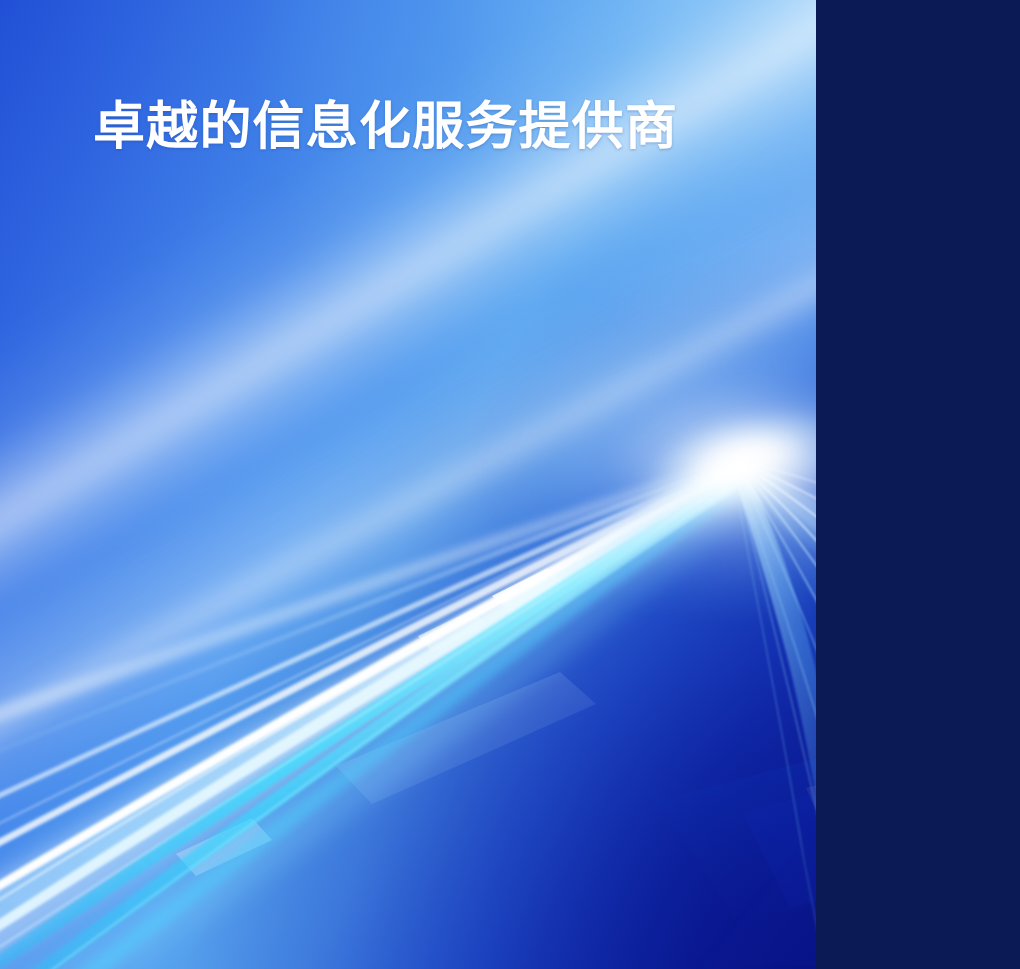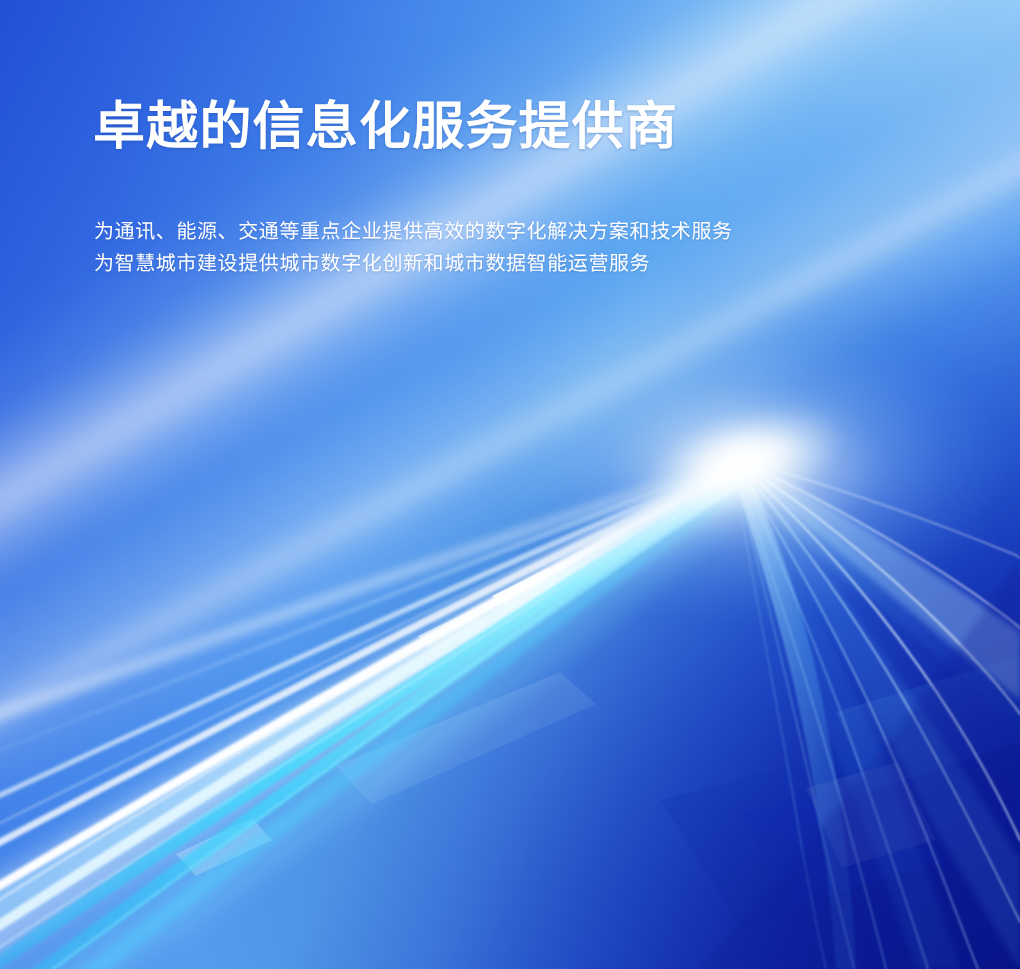--- a/index.html
+++ b/index.html
@@ -1,21 +1,21 @@
 <!DOCTYPE html>
 <html lang="zh-CN"><head>
 <meta charset="utf-8">
 <title>Hero Banner</title>
 <style>
   html,body{margin:0;padding:0;background:#0b1a55;}
   *{box-sizing:border-box;}
 
   #stage{
     position:relative;
-    width:1020px;
+    width:816px;
     height:969px;
     overflow:hidden;
     font-family:"Liberation Sans","DejaVu Sans",sans-serif;
     background:#7f1d1d;
   }
 
   
   .layer{position:absolute;inset:0;pointer-events:none;}
 
   
@@ -302,19 +302,15 @@
   </svg>
 
   <div id="glow-band"></div>
   <div id="glow-band-2"></div>
   <div id="core"></div>
   <div id="core-hot"></div>
 
   <div id="content">
     <h1 id="headline">卓越的信息化服务提供商</h1>
 
-    <div id="subcopy">
-      <span class="subline">为通讯、能源、交通等重点企业提供高效的数字化解决方案和技术服务</span>
-      <span class="subline">为智慧城市建设提供城市数字化创新和城市数据智能运营服务</span>
-    </div>
   </div>
 
 </div>
 
 </body></html>

